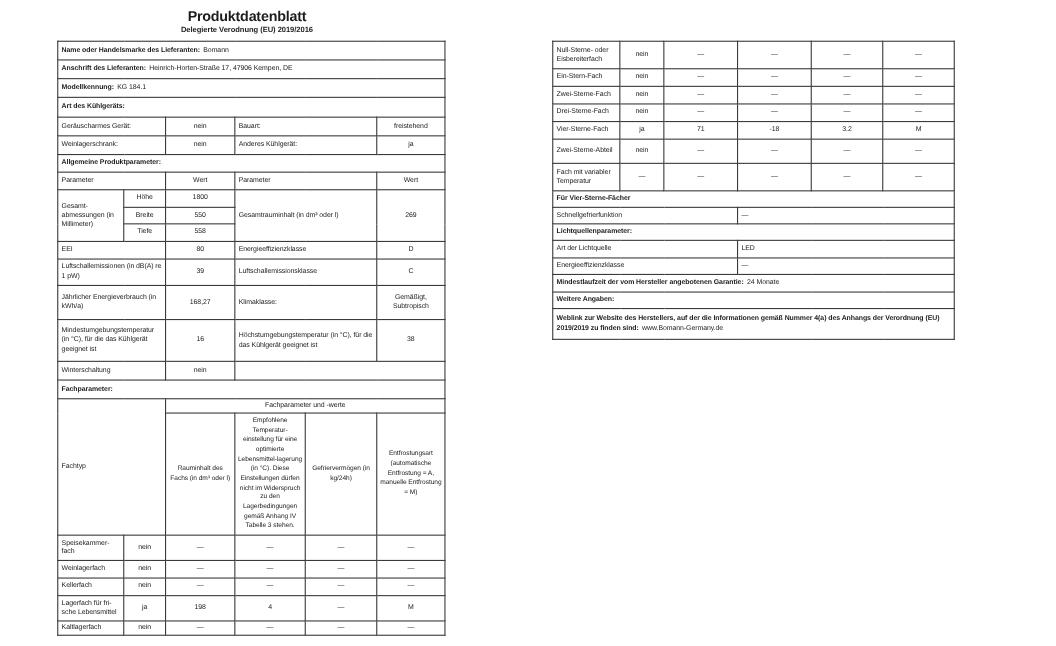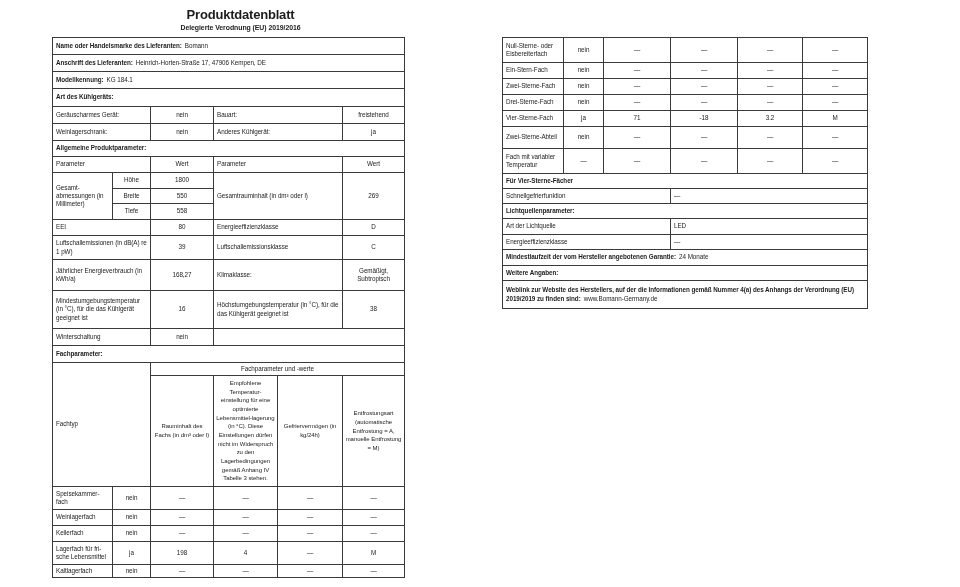--- a/index.html
+++ b/index.html
@@ -1,21 +1,21 @@
 <!DOCTYPE html>
 <html><head>
 <meta charset="utf-8">
 <style>
   html,body{margin:0;padding:0;}
   body{
     width:960px;height:587px;background:#ffffff;position:relative;
     font-family:"Liberation Sans", sans-serif;color:#1c1c1c;
     -webkit-font-smoothing:antialiased;
   }
-  .title-block{position:absolute;left:64px;top:7px;width:353px;text-align:center;}
+  .title-block{position:absolute;left:48px;top:7px;width:353px;text-align:center;}
   .doc-title{font-size:13px;font-weight:bold;letter-spacing:-0.2px;margin:0;}
   .doc-subtitle{font-size:6.9px;font-weight:bold;margin-top:2px;letter-spacing:-0.05px;}
   table{
     border-collapse:collapse;table-layout:fixed;
     font-size:6.3px;line-height:1.3;color:#1c1c1c;letter-spacing:-0.05px;
   }
   #left-table{position:absolute;left:52px;top:37px;width:353px;}
   #right-table{position:absolute;left:502px;top:37px;width:366px;}
   td{
     border:1px solid #3a3a3a;padding:1px 3px;vertical-align:middle;

